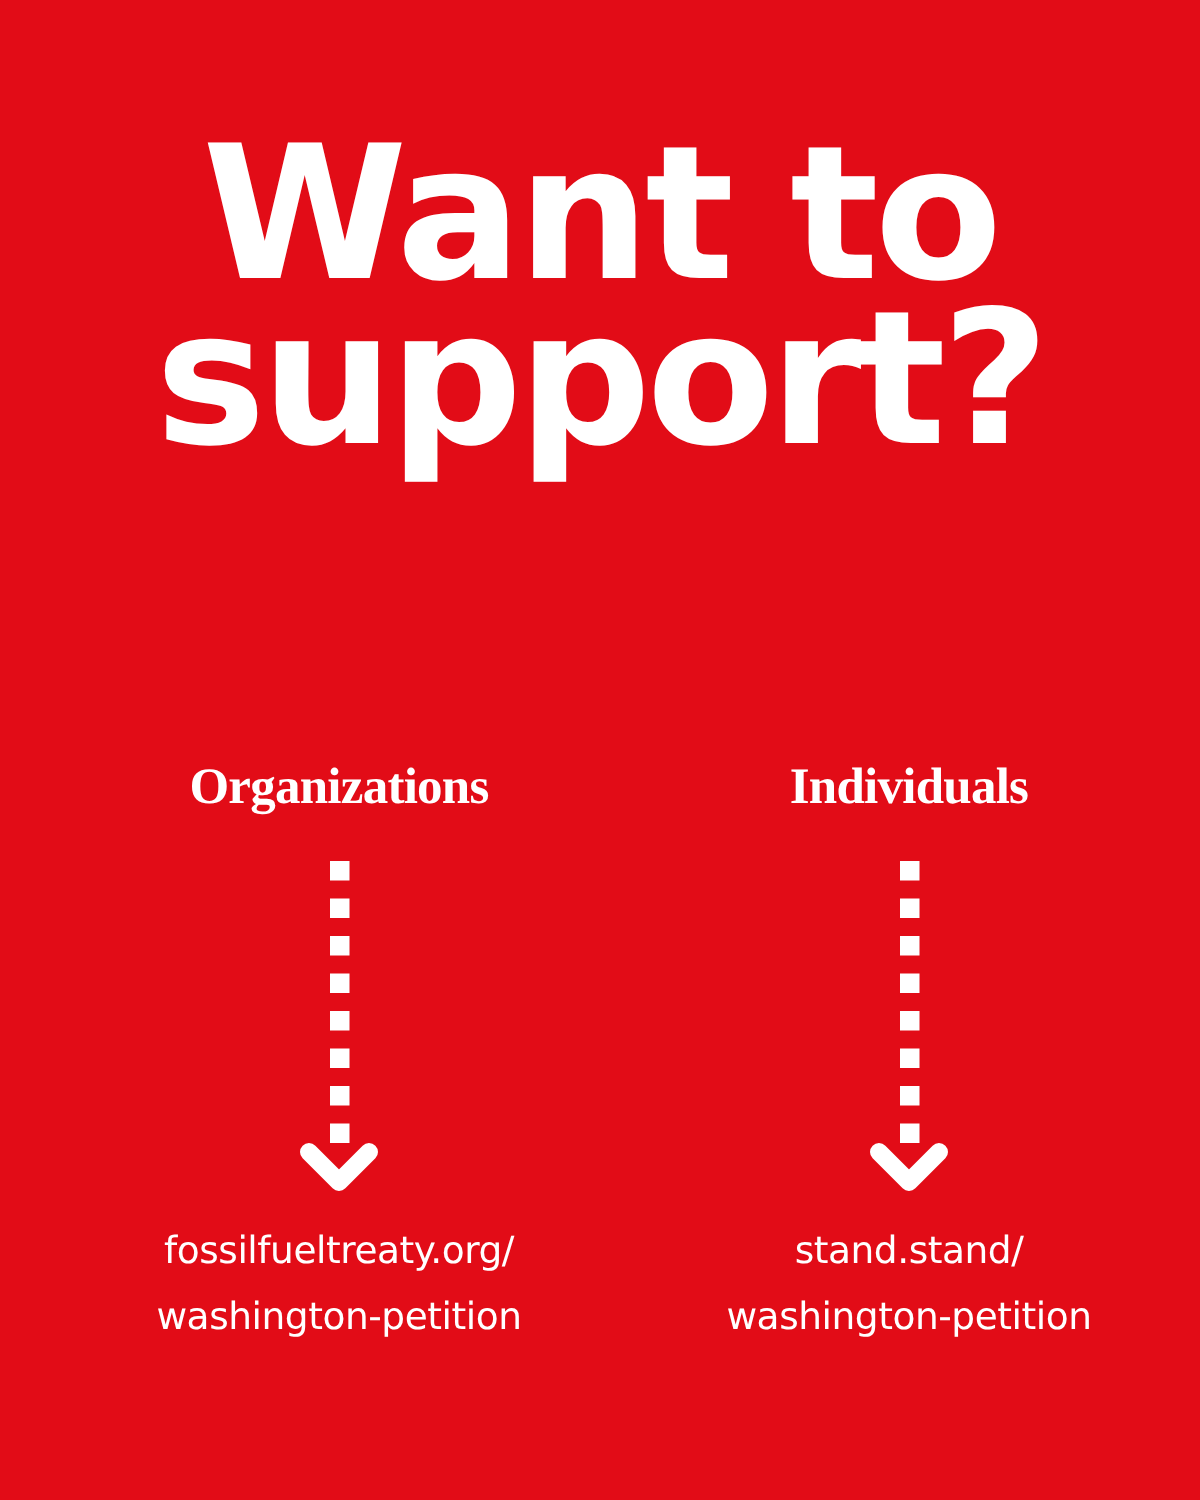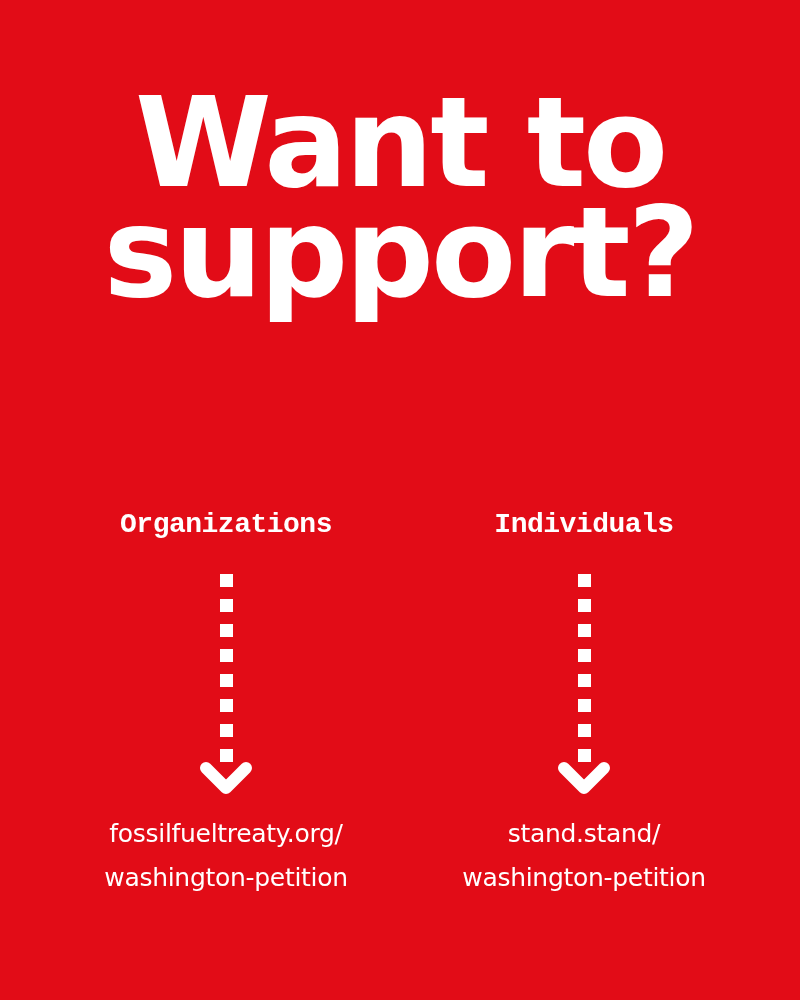--- a/index.html
+++ b/index.html
@@ -19,25 +19,25 @@
       line-height: 110px;
       letter-spacing: -3px;
       margin: 0;
     }
     .title span { display: block; }
     .col {
       position: absolute; top: 500px; width: 360px;
       text-align: center;
     }
     .col.left { left: 46px; }
-    .col.right { left: 404px; }
+    .col.right { left: 426px; }
     .heading {
-      font-family: Liberation Mono, monospace;
+      font-family: Liberation Serif, serif;
       font-weight: bold;
-      font-size: 28px;
+      font-size: 34px;
       line-height: 50px;
       letter-spacing: -0.5px;
       margin: 0;
     }
     .arrow {
       position: relative; width: 60px; height: 230px;
       margin: 24px auto 0 auto;
     }
     .arrow .dots {
       position: absolute; left: 23.5px; top: 0;

